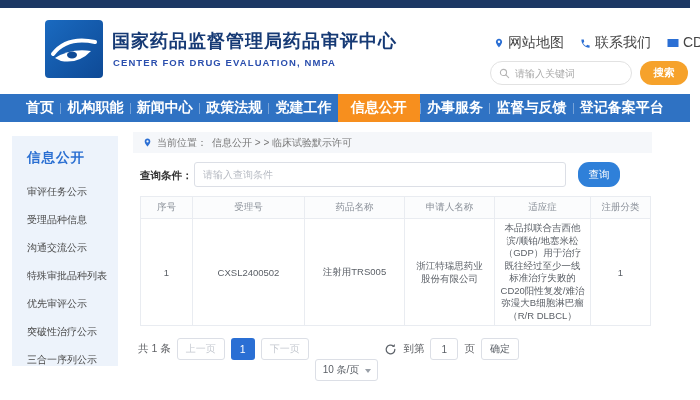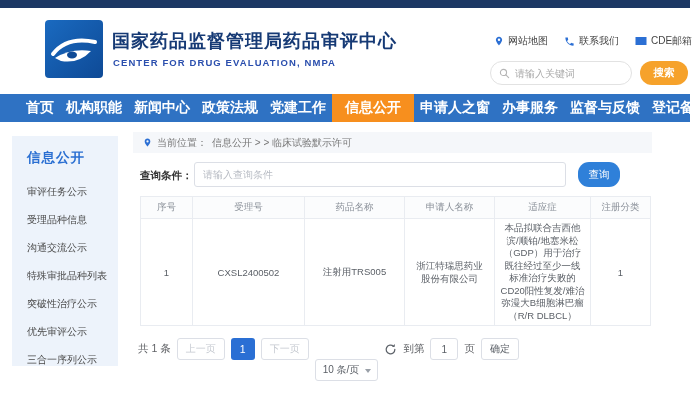--- a/index.html
+++ b/index.html
@@ -8,21 +8,21 @@
             font-family:"Liberation Sans", sans-serif; }
   .topstrip { position:absolute; left:0; top:0; width:690px; height:8px; background:#1c3864; }
 
   
   .logo { position:absolute; left:45px; top:20px; width:58px; height:58px; }
   .title-cn { position:absolute; left:112px; top:29px; font-size:18px; font-weight:bold;
               color:#163a75; letter-spacing:1px; white-space:nowrap; }
   .title-en { position:absolute; left:113px; top:57px; font-size:9.5px; font-weight:bold;
               color:#2b4fae; letter-spacing:1.1px; white-space:nowrap; }
   .quicklinks { position:absolute; left:494px; top:34px; display:flex; gap:16px; align-items:center; }
-  .qlink { display:flex; align-items:center; gap:4px; font-size:10px; color:#444; cursor:pointer; white-space:nowrap; }
+  .qlink { display:flex; align-items:center; gap:4px; font-size:14px; color:#444; cursor:pointer; white-space:nowrap; }
   .qlink svg { display:block; }
   .searchbar { position:absolute; left:490px; top:61px; width:142px; height:24px; background:#fff;
                border:1px solid #e2e2e2; border-radius:12px; display:flex; align-items:center; padding-left:8px; gap:5px; }
   .searchbar input { border:none; outline:none; width:100px; font-size:10px; color:#333; background:transparent;
                      font-family:"Liberation Sans", sans-serif; }
   .searchbar input::placeholder { color:#aaa; }
   .searchbtn { position:absolute; left:640px; top:61px; width:48px; height:24px; background:#f6a22b;
                border:none; border-radius:12px; color:#fff; font-size:10.5px; font-weight:bold;
                cursor:pointer; font-family:"Liberation Sans", sans-serif; }
 
@@ -135,21 +135,20 @@
     <div class="nav-item">首页</div>
     <span class="nav-sep"></span>
     <div class="nav-item">机构职能</div>
     <span class="nav-sep"></span>
     <div class="nav-item">新闻中心</div>
     <span class="nav-sep"></span>
     <div class="nav-item">政策法规</div>
     <span class="nav-sep"></span>
     <div class="nav-item">党建工作</div>
     <div class="nav-item active">信息公开</div>
-    <div class="nav-item">申请人之窗</div>
     <span class="nav-sep"></span>
     <div class="nav-item">办事服务</div>
     <span class="nav-sep"></span>
     <div class="nav-item">监督与反馈</div>
     <span class="nav-sep"></span>
     <div class="nav-item">登记备案平台</div>
   </div>
 
   <div class="breadcrumb">
     <svg width="9" height="11" viewBox="0 0 16 16">
@@ -158,22 +157,22 @@
     <span>当前位置：</span>
     <span>信息公开 &gt; &gt; 临床试验默示许可</span>
   </div>
 
   <div class="sidebar">
     <div class="sidebar-title">信息公开</div>
     <div class="side-item">审评任务公示</div>
     <div class="side-item">受理品种信息</div>
     <div class="side-item">沟通交流公示</div>
     <div class="side-item">特殊审批品种列表</div>
+    <div class="side-item">优先审评公示</div>
     <div class="side-item">突破性治疗公示</div>
-    <div class="side-item">优先审评公示</div>
     <div class="side-item">三合一序列公示</div>
   </div>
 
   <div class="query-label">查询条件：</div>
   <input class="query-input" type="text" placeholder="请输入查询条件" style="">
   <button class="query-btn">查询</button>
 
   <table class="results">
     <colgroup>
       <col style="width:52px">

